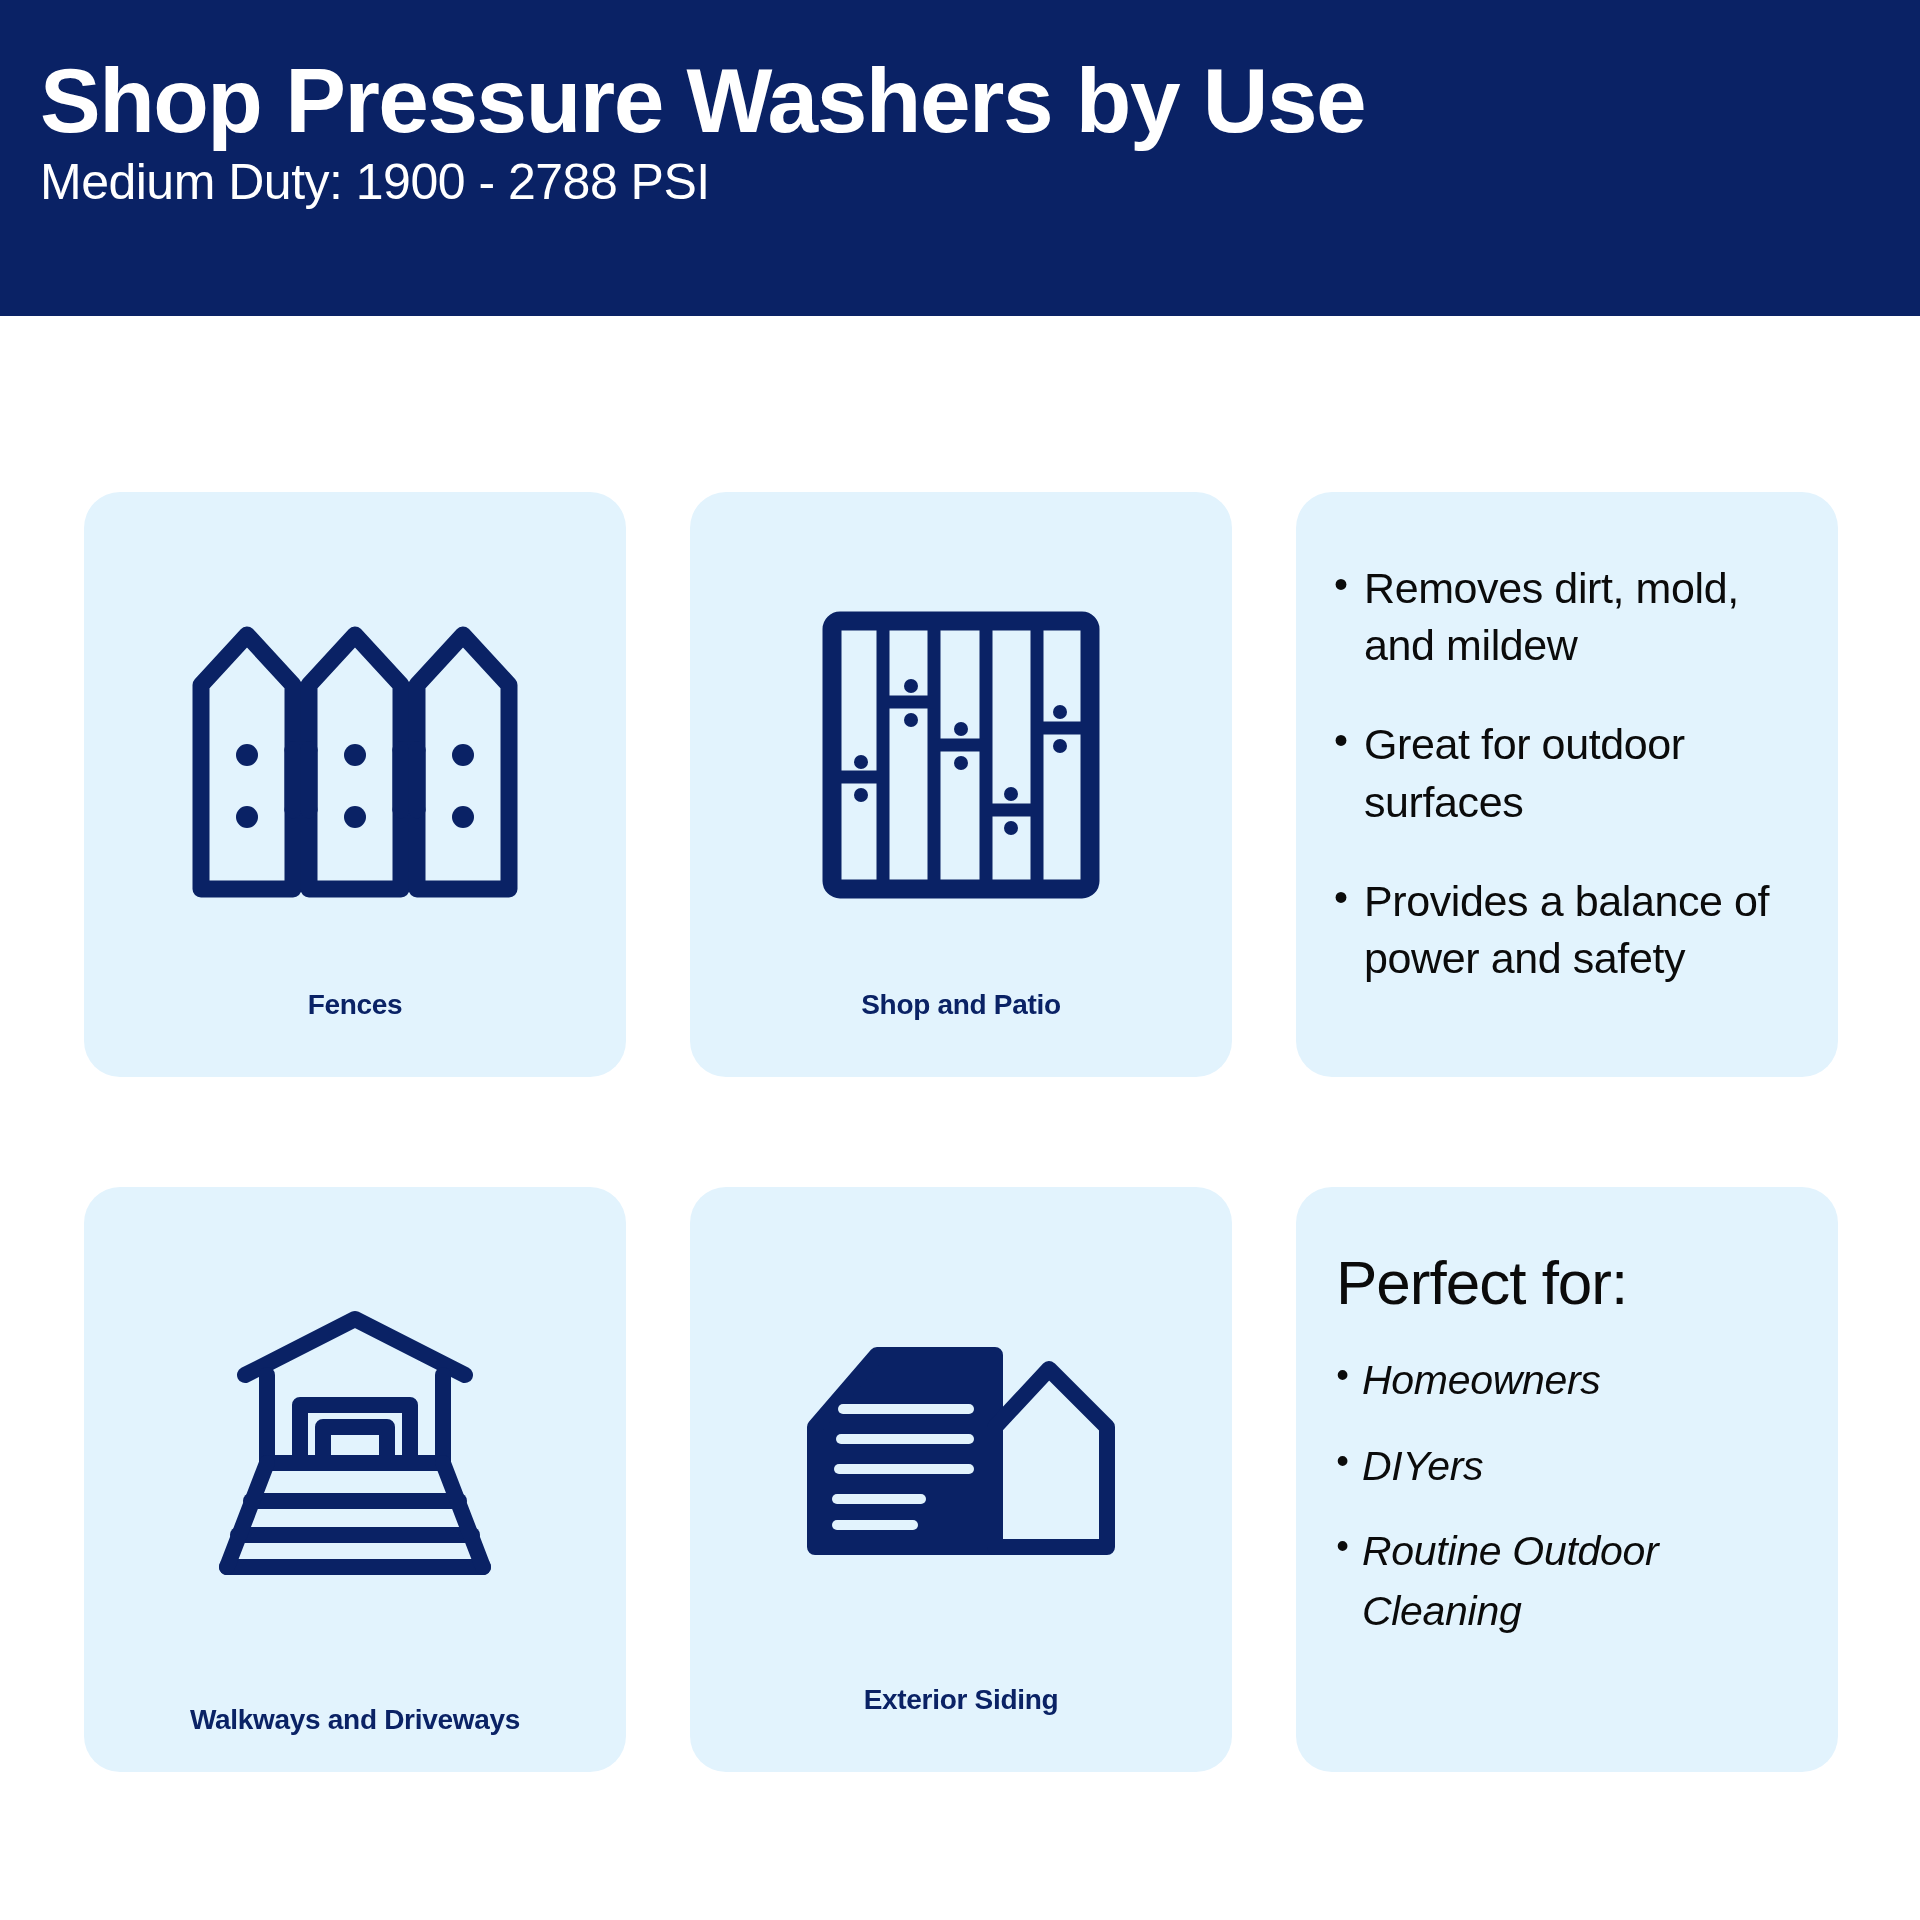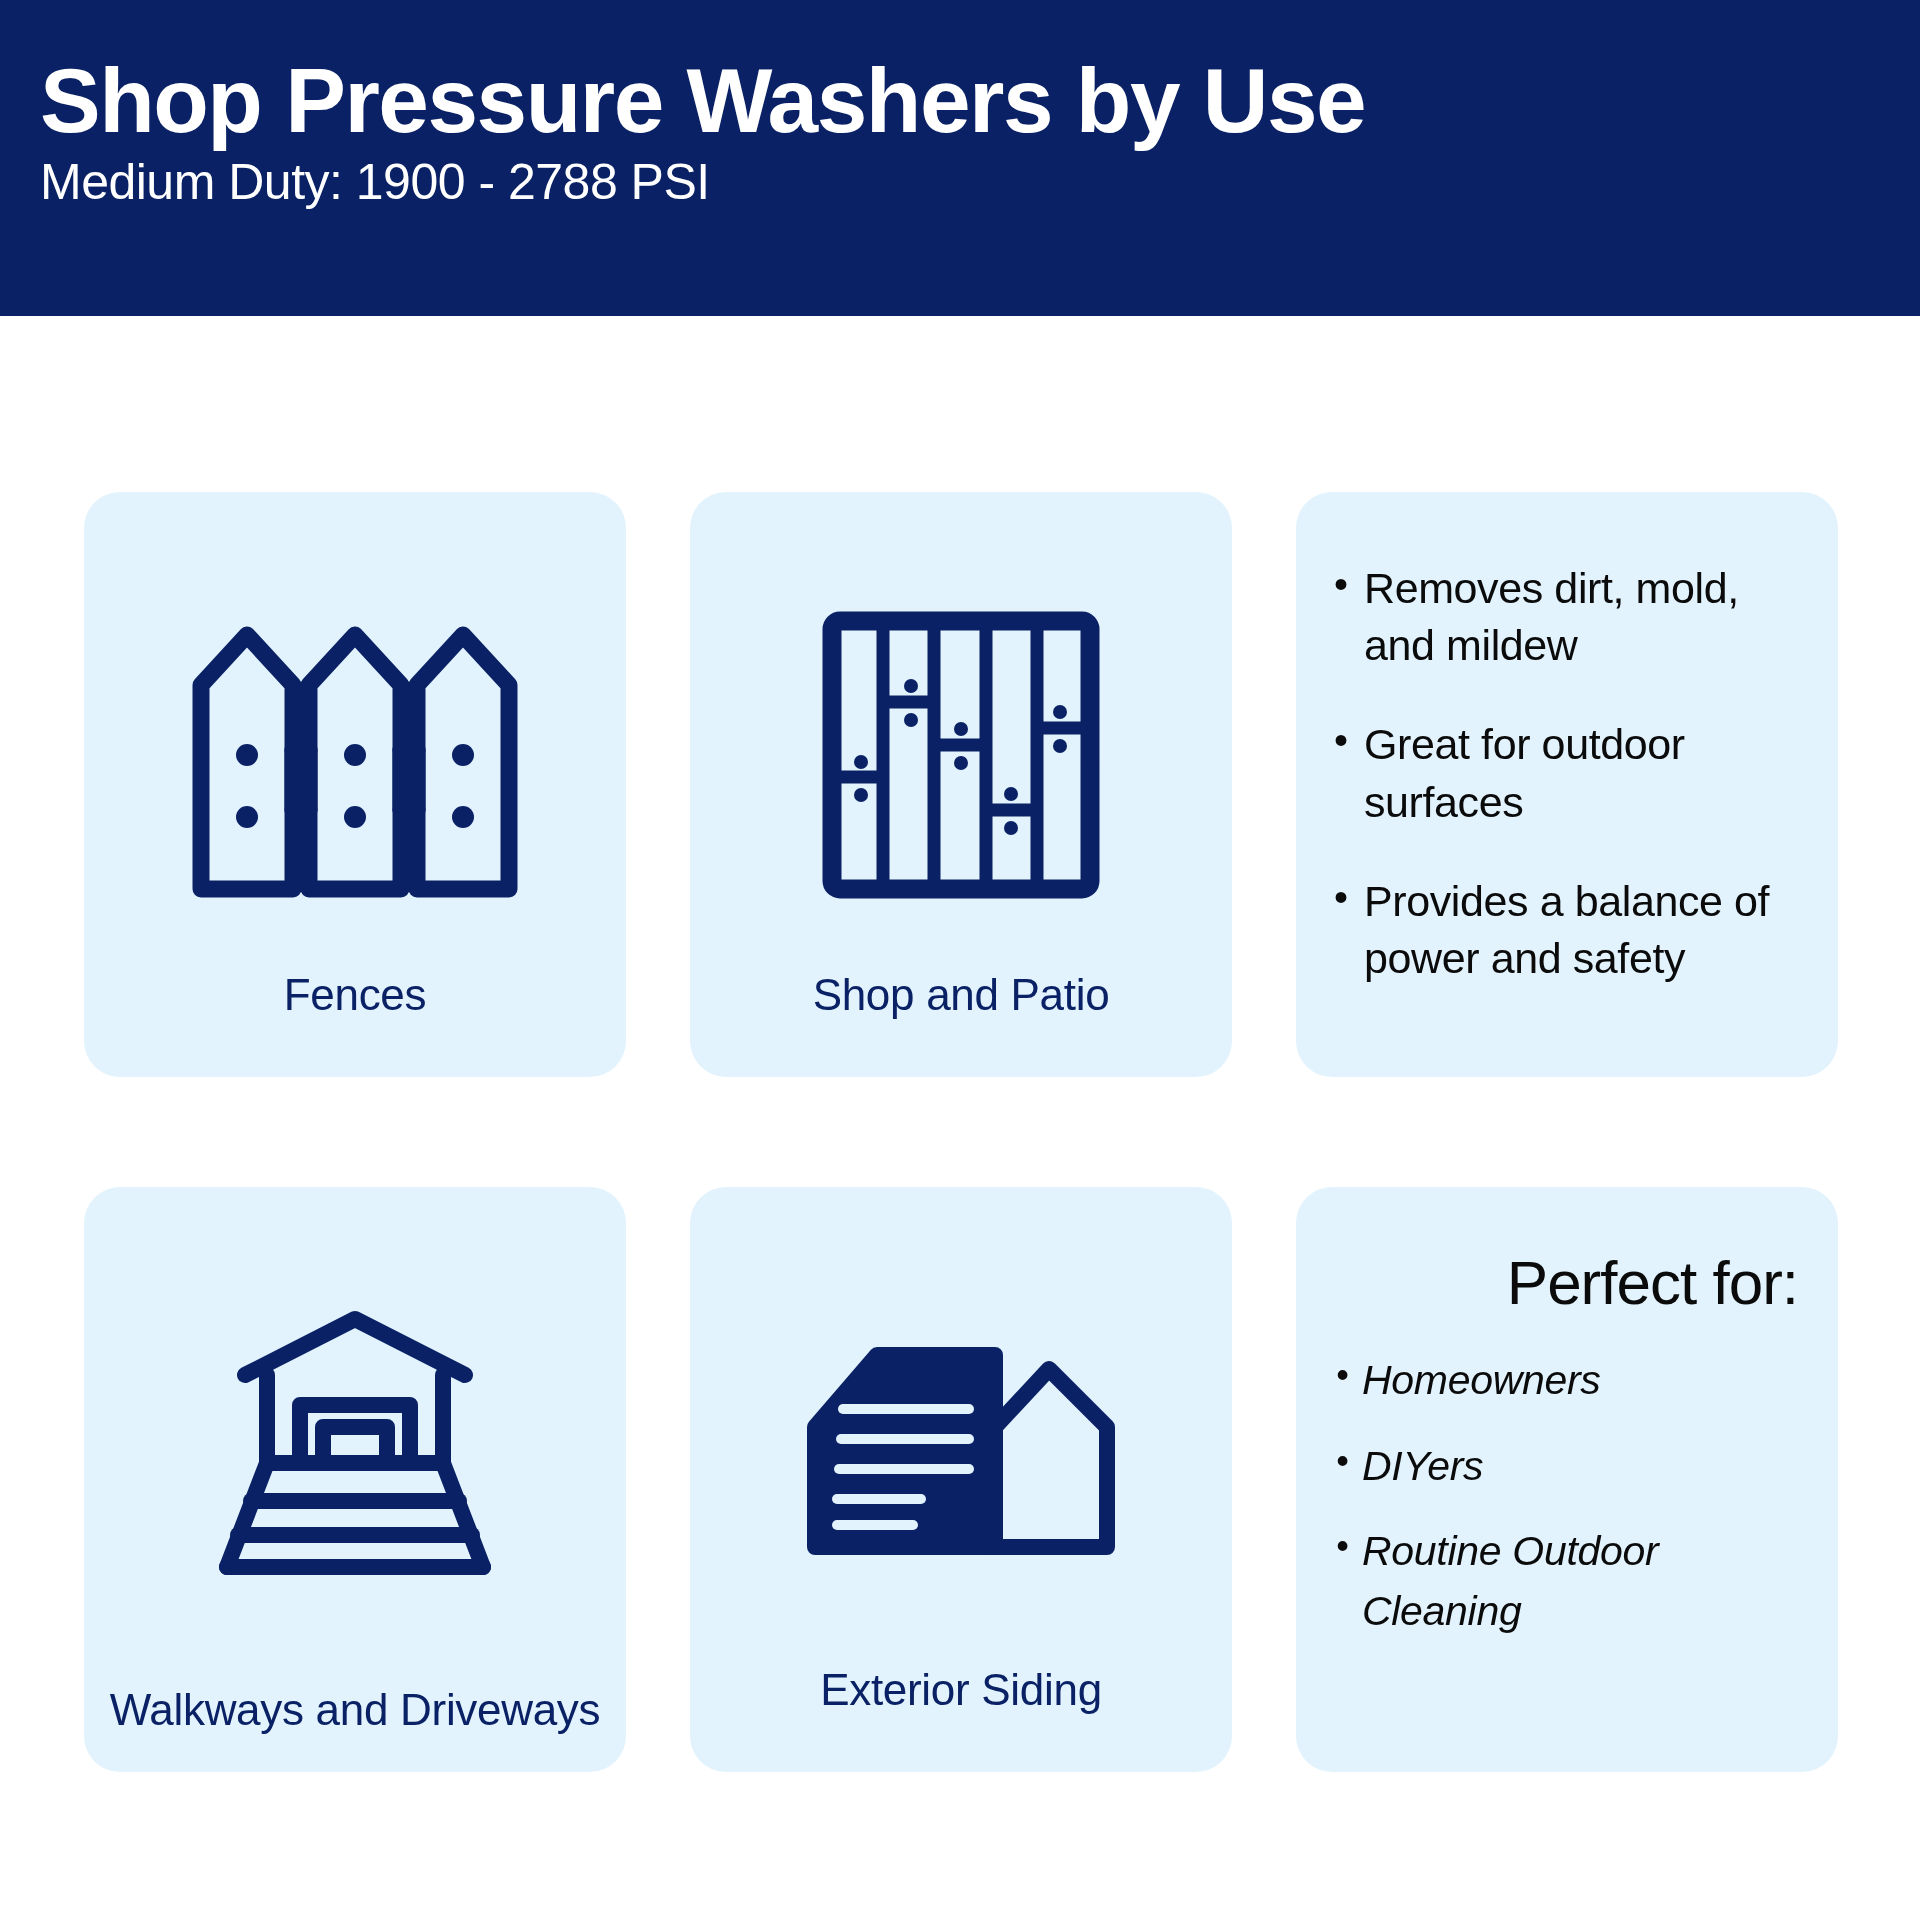--- a/index.html
+++ b/index.html
@@ -64,36 +64,35 @@
     display: flex;
     align-items: center;
     justify-content: center;
   }
   .card-label {
     position: absolute;
     left: 20px; right: 20px;
     bottom: 54px;
     text-align: center;
     color: #0A2265;
-    font-size: 44px;
-    font-weight: 400;
+    font-size: 28px;
+    font-weight: 700;
     line-height: 1.28;
     letter-spacing: -0.3px;
   }
   .card-label.two-line { bottom: 34px; }
 
   
   .text-card {
     background: #E2F3FD;
     border-radius: 36px;
     padding: 62px 40px 40px 30px;
     display: flex;
     flex-direction: column;
     justify-content: flex-start;
-    align-items: flex-end;
   }
   .text-card.centered { justify-content: center; padding-top: 30px; }
   .bullet-list { list-style: none; }
   .bullet-list li {
     position: relative;
     color: #0B0B0B;
     font-size: 43px;
     line-height: 1.33;
     padding-left: 38px;
     margin-bottom: 42px;

